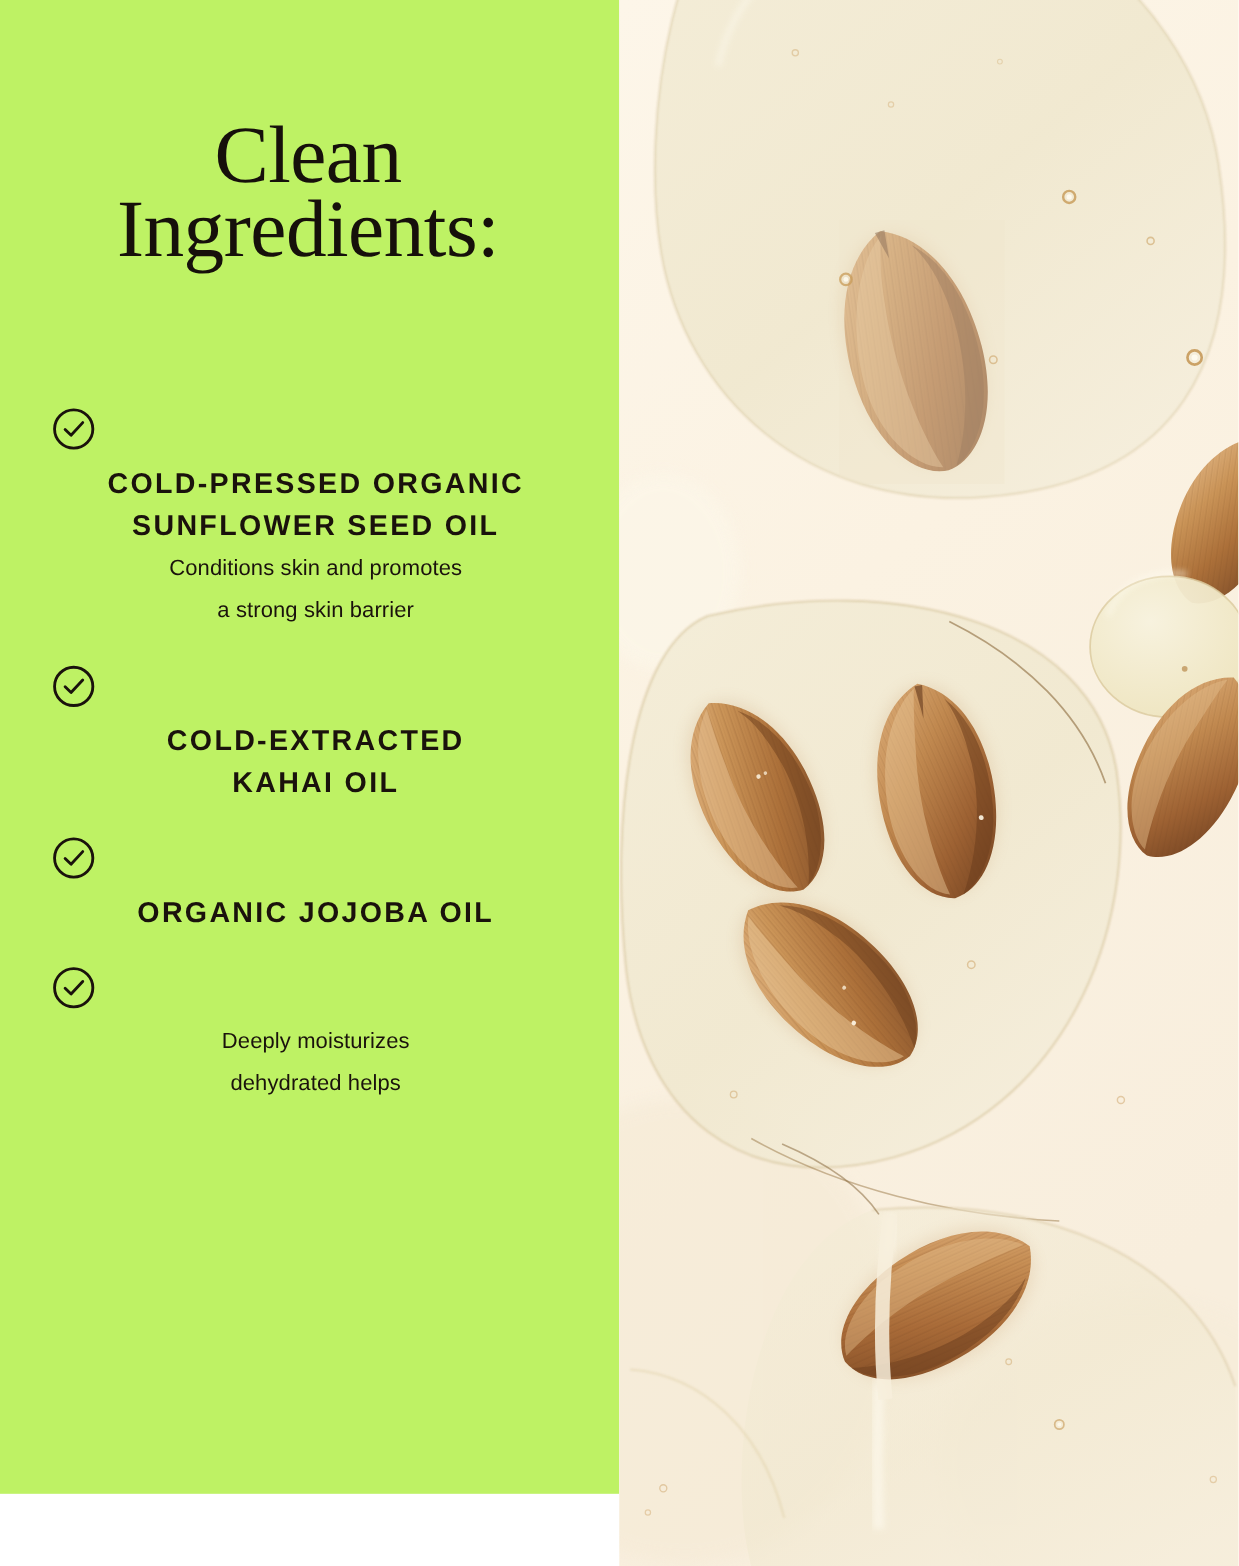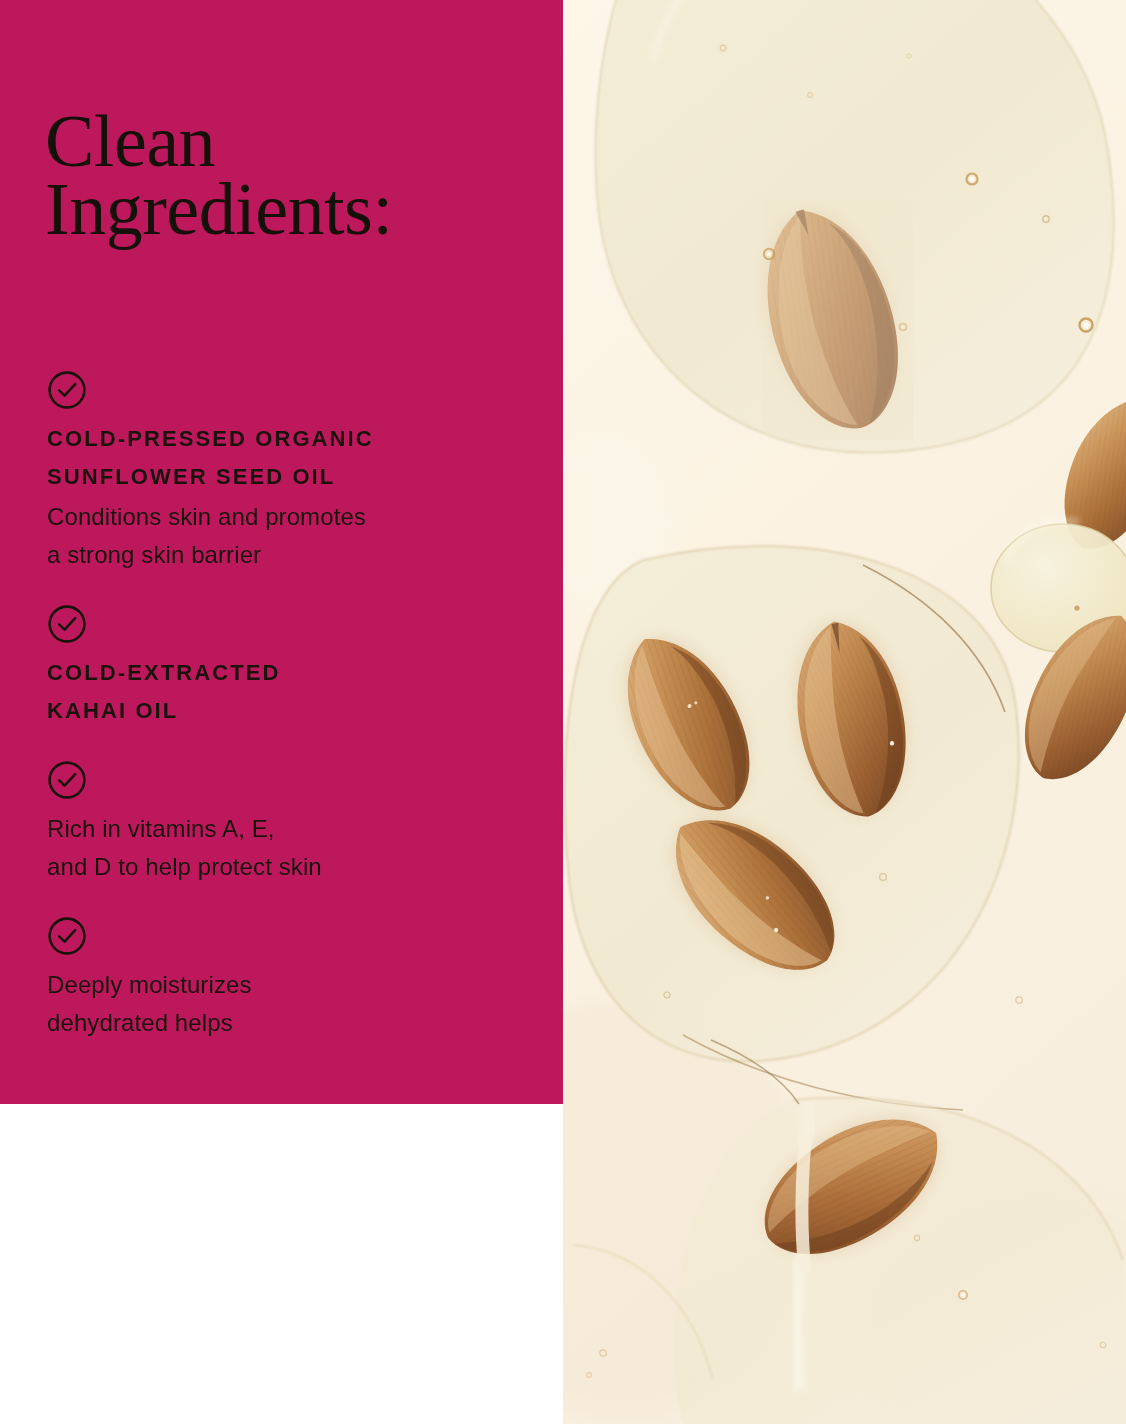--- a/index.html
+++ b/index.html
@@ -17,25 +17,26 @@
     width: 1126px;
     height: 1424px;
     overflow: hidden;
     display: flex;
   }
 
   
   .left-panel {
     position: relative;
     width: 563px;
-    height: 1104px;
-    background: #be185d;
+    height: 1358px;
+    background: #bef264;
     box-sizing: border-box;
     overflow: hidden;
     flex: 0 0 563px;
+    text-align: center;
   }
 
   .title {
     position: absolute;
     left: 45px;
     top: 57px;
     width: 470px;
     font-family: "Liberation Serif", "DejaVu Serif", serif;
     font-size: 74px;
     line-height: 68px;
@@ -61,32 +62,32 @@
   .check-icon {
     display: block;
     width: 40px;
     height: 40px;
     margin-bottom: 10px;
   }
   .check-icon svg { display: block; }
 
   .ing-name {
     font-family: "Liberation Sans", sans-serif;
-    font-size: 22px;
+    font-size: 26px;
     line-height: 38px;
     font-weight: 700;
     letter-spacing: 2.1px;
     color: #1A120C;
     white-space: pre-line;
     margin: 0 0 2px 0;
   }
 
   .ing-desc {
     font-family: "Liberation Sans", sans-serif;
-    font-size: 24px;
+    font-size: 20px;
     line-height: 38px;
     font-weight: 400;
     letter-spacing: 0.1px;
     color: #1A120C;
     white-space: pre-line;
     margin: 0;
   }
 
   
   .photo-panel {
@@ -135,22 +136,21 @@
 KAHAI OIL</p>
       </div>
 
       <div class="ingredient">
         <span class="check-icon">
           <svg viewBox="0 0 40 40" width="40" height="40" aria-hidden="true">
             <circle cx="20" cy="20" r="17.4" fill="none" stroke="#1A120C" stroke-width="2.6"></circle>
             <path d="M12.2 20.4 L17.6 25.6 L28.2 14.2" fill="none" stroke="#1A120C" stroke-width="2.6" stroke-linecap="round" stroke-linejoin="round"></path>
           </svg>
         </span>
-        <p class="ing-desc">Rich in vitamins A, E,
-and D to help protect skin</p>
+        <p class="ing-name">ORGANIC JOJOBA OIL</p>
       </div>
 
       <div class="ingredient">
         <span class="check-icon">
           <svg viewBox="0 0 40 40" width="40" height="40" aria-hidden="true">
             <circle cx="20" cy="20" r="17.4" fill="none" stroke="#1A120C" stroke-width="2.6"></circle>
             <path d="M12.2 20.4 L17.6 25.6 L28.2 14.2" fill="none" stroke="#1A120C" stroke-width="2.6" stroke-linecap="round" stroke-linejoin="round"></path>
           </svg>
         </span>
         <p class="ing-desc">Deeply moisturizes

